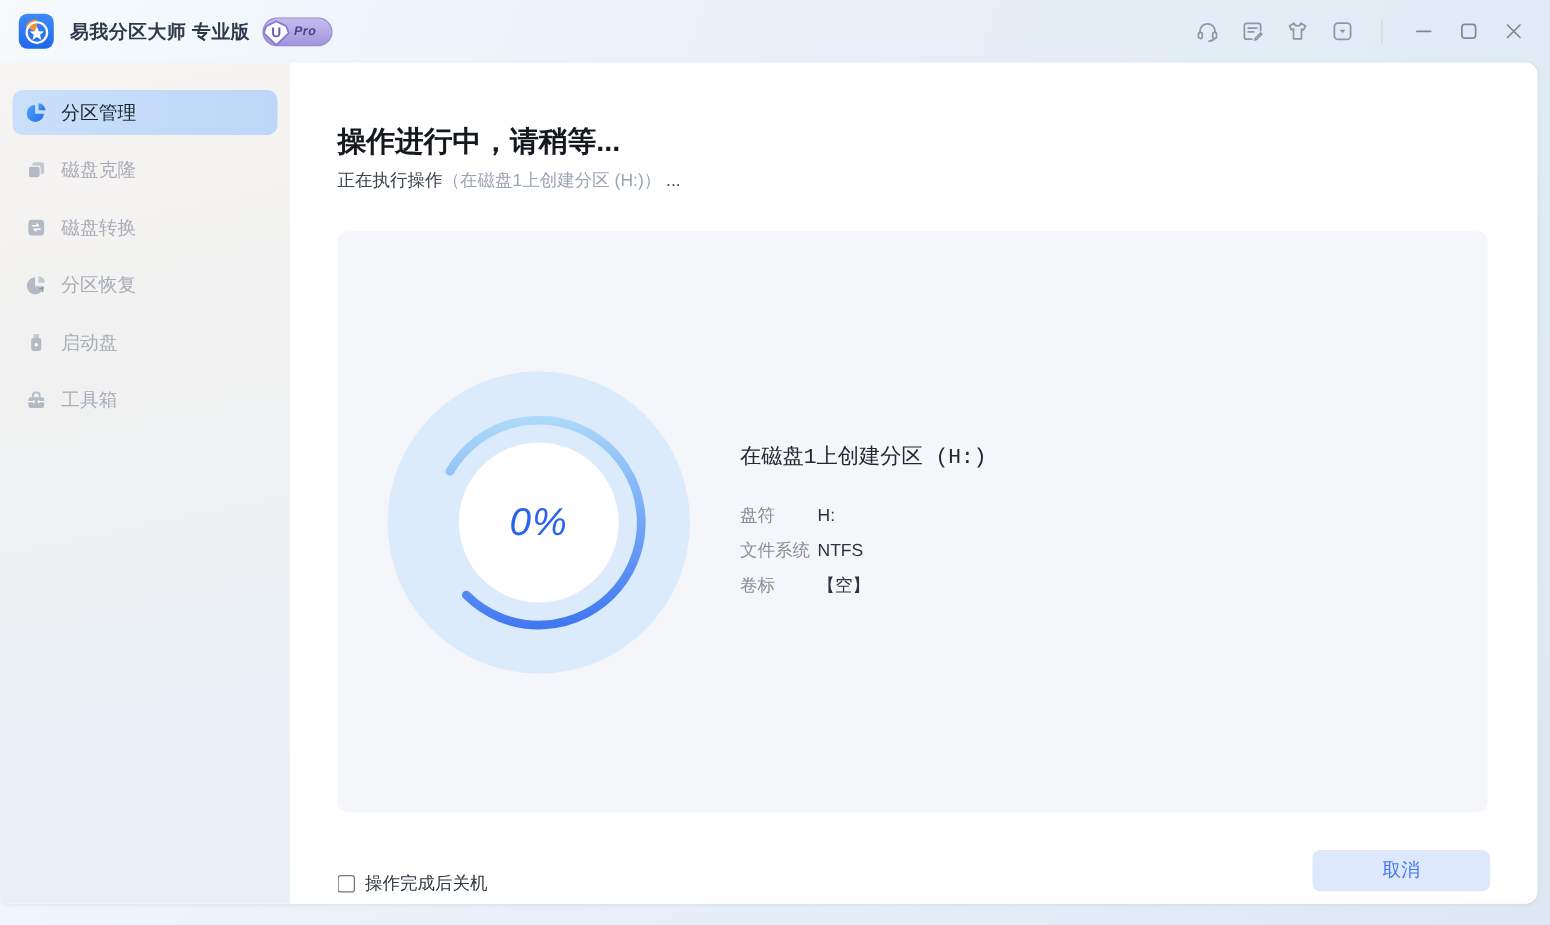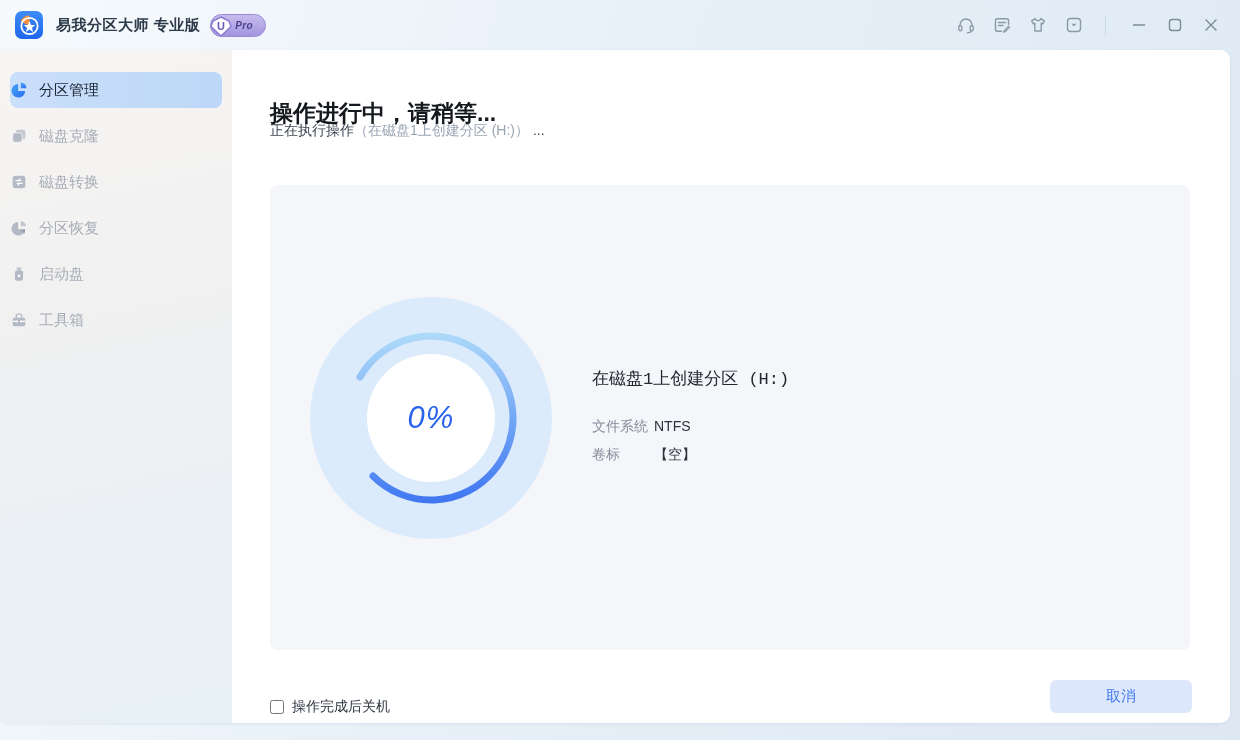--- a/index.html
+++ b/index.html
@@ -27,30 +27,30 @@
   
   .card { position:absolute; left:0; top:50px; width:1230px; height:673px;
     border-radius:0 10px 10px 8px; overflow:hidden; display:flex;
     box-shadow:0 1px 3px rgba(120,140,170,.15); background:#fff; }
 
   
   .sidebar { width:232px; flex:0 0 auto; height:100%;
     background:linear-gradient(168deg,#f7f5f3 0%,#f1f1f1 38%,#eaf0f5 75%,#e7f0f5 100%);
     padding-top:22px; }
   .nav-item { width:212px; height:36px; margin:0 auto 10px auto; border-radius:8px;
-    display:flex; align-items:center; cursor:pointer; }
+    display:flex; align-items:center; padding-left:10px; cursor:pointer; }
   .nav-item.active { background:linear-gradient(90deg,#cadffa 0%,#bdd7f8 100%); }
   .nav-icon { width:18px; height:18px; display:flex; align-items:center; justify-content:center; }
   .nav-label { margin-left:11px; font-size:15px; color:#a8adb7; }
   .nav-item.active .nav-label { color:#1b2634; font-weight:500; }
 
   
   .main { position:relative; flex:1; background:#ffffff; }
   .page-heading { position:absolute; left:38px; top:48px; font-size:23px; font-weight:700; color:#15181d; }
-  .page-subtitle { position:absolute; left:38px; top:72px; font-size:14px; color:#3c4552; }
+  .page-subtitle { position:absolute; left:38px; top:86px; font-size:14px; color:#3c4552; }
   .page-subtitle .op-gray { color:#9aa5b3; }
 
   .panel { position:absolute; left:38px; top:135px; width:920px; height:465px;
     background:#f5f6fa; border-radius:8px; display:flex; align-items:center; padding-left:40px; }
 
   .progress-wrap { position:relative; width:242px; height:242px; flex:0 0 auto; }
   .progress-text { position:absolute; left:0; top:0; width:242px; height:242px;
     display:flex; align-items:center; justify-content:center;
     font-size:31px; font-style:italic; color:#2b63ec; font-weight:500; letter-spacing:1px; }
 
@@ -226,20 +226,24 @@
           <circle cx="121" cy="121" r="121" fill="#dcebfb"></circle>
           <circle cx="121" cy="121" r="64" fill="#ffffff"></circle>
           <path d="M50 80 A 82 82 0 1 1 63 179" fill="none" stroke="url(#arcg)" stroke-width="7" stroke-linecap="round"></path>
         </svg>
         <div class="progress-text">0%</div>
       </div>
 
       <div class="op-details">
         <div class="op-title">在磁盘1上创建分区 (H:)</div>
         <div class="op-row">
+          <span class="op-label">盘符</span>
+          <span class="op-value">H:</span>
+        </div>
+        <div class="op-row">
           <span class="op-label">文件系统</span>
           <span class="op-value">NTFS</span>
         </div>
         <div class="op-row">
           <span class="op-label">卷标</span>
           <span class="op-value">【空】</span>
         </div>
       </div>
     </div>
 

